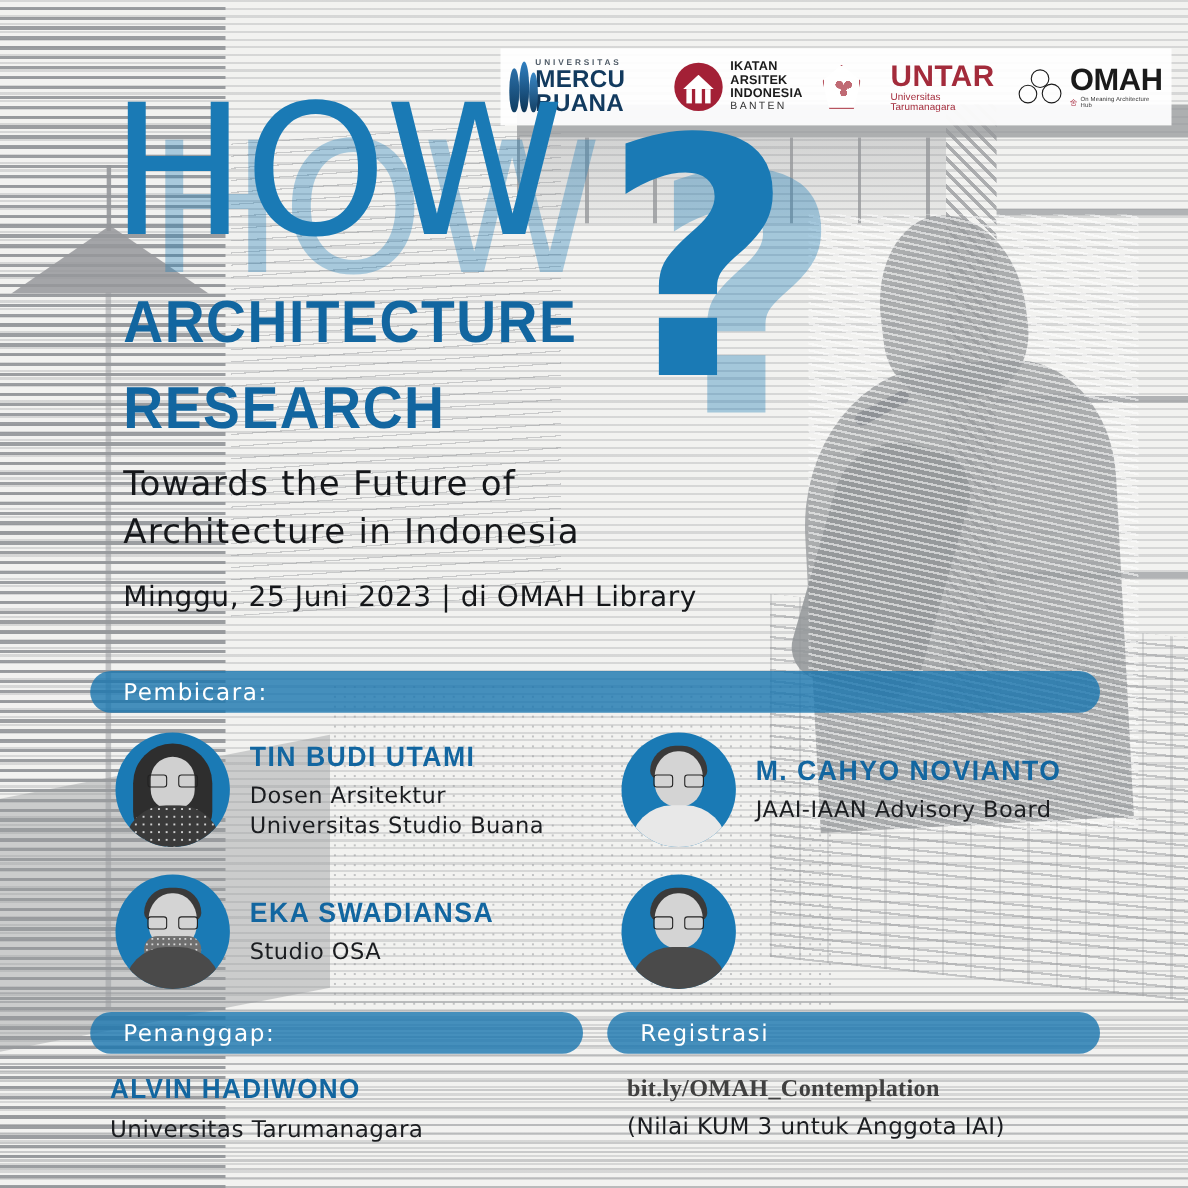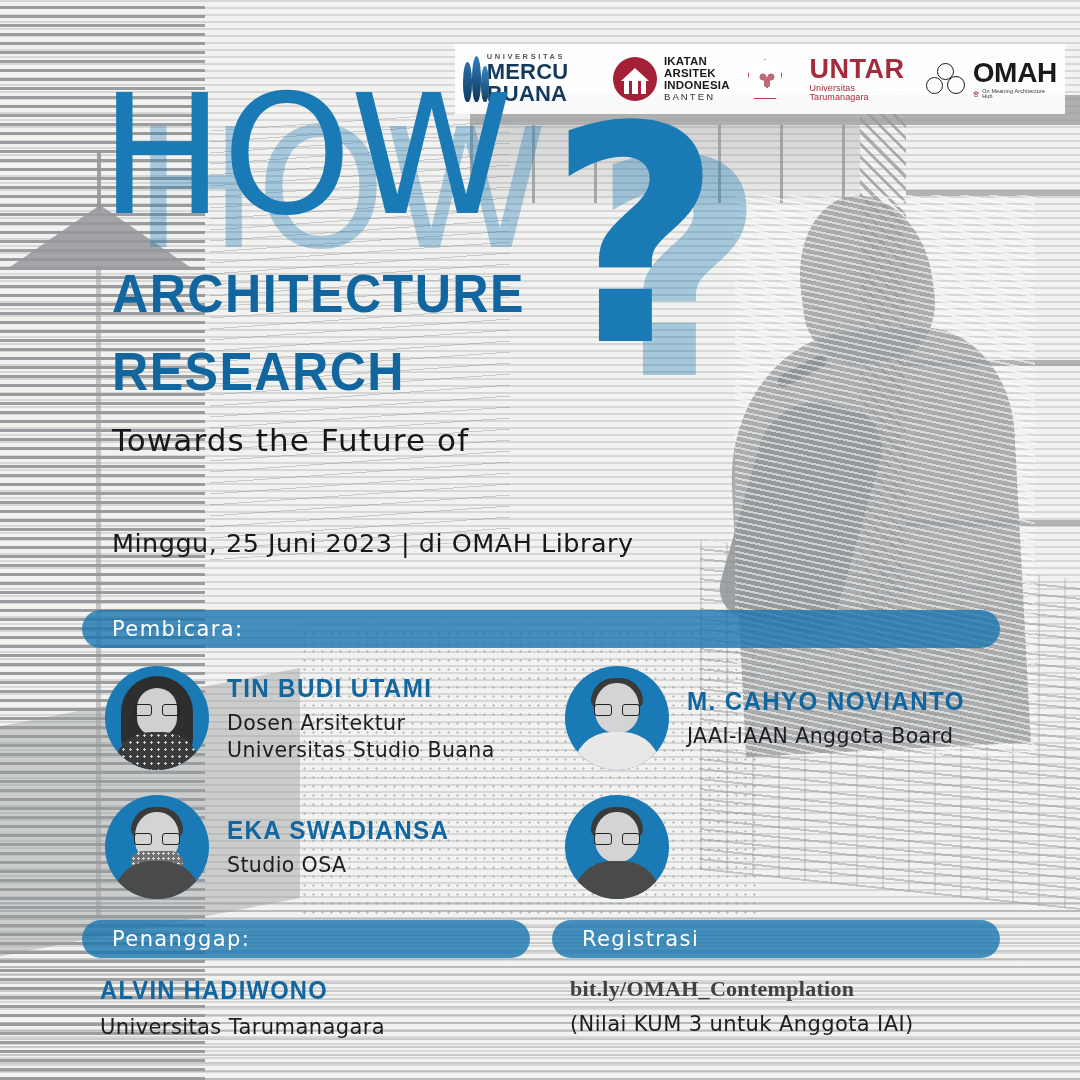--- a/index.html
+++ b/index.html
@@ -496,20 +496,21 @@
   <div class="how-wrap">
     <div class="how-ghost">HOW</div>
     <div class="how">HOW</div>
   </div>
 
   <div class="title-2">ARCHITECTURE</div>
   <div class="title-3">RESEARCH</div>
 
   <div class="tagline">
     <div>Towards the Future of</div>
+    <div>Architecture in Indonesia</div>
   </div>
 
   <div class="datetime">
     <div>Minggu, 25 Juni 2023 | di OMAH Library</div>
   </div>
 
   <div class="bar bar-pembicara">
     <span>Pembicara:</span>
   </div>
 
@@ -535,21 +536,21 @@
       <div class="av-hair"></div>
       <div class="av-head"></div>
       <div class="av-glasses">
           <i></i>
           <i></i>
         </div>
       <div class="av-body light"></div>
     </div>
     <div class="sp-text">
       <div class="sp-name">M. CAHYO NOVIANTO</div>
-      <div class="sp-role">JAAI-IAAN Anggota Board</div>
+      <div class="sp-role">JAAI-IAAN Advisory Board</div>
     </div>
   </div>
 
   <div class="speaker sp-3">
     <div class="avatar">
       <div class="av-hair"></div>
       <div class="av-head"></div>
       <div class="av-glasses">
           <i></i>
           <i></i>

